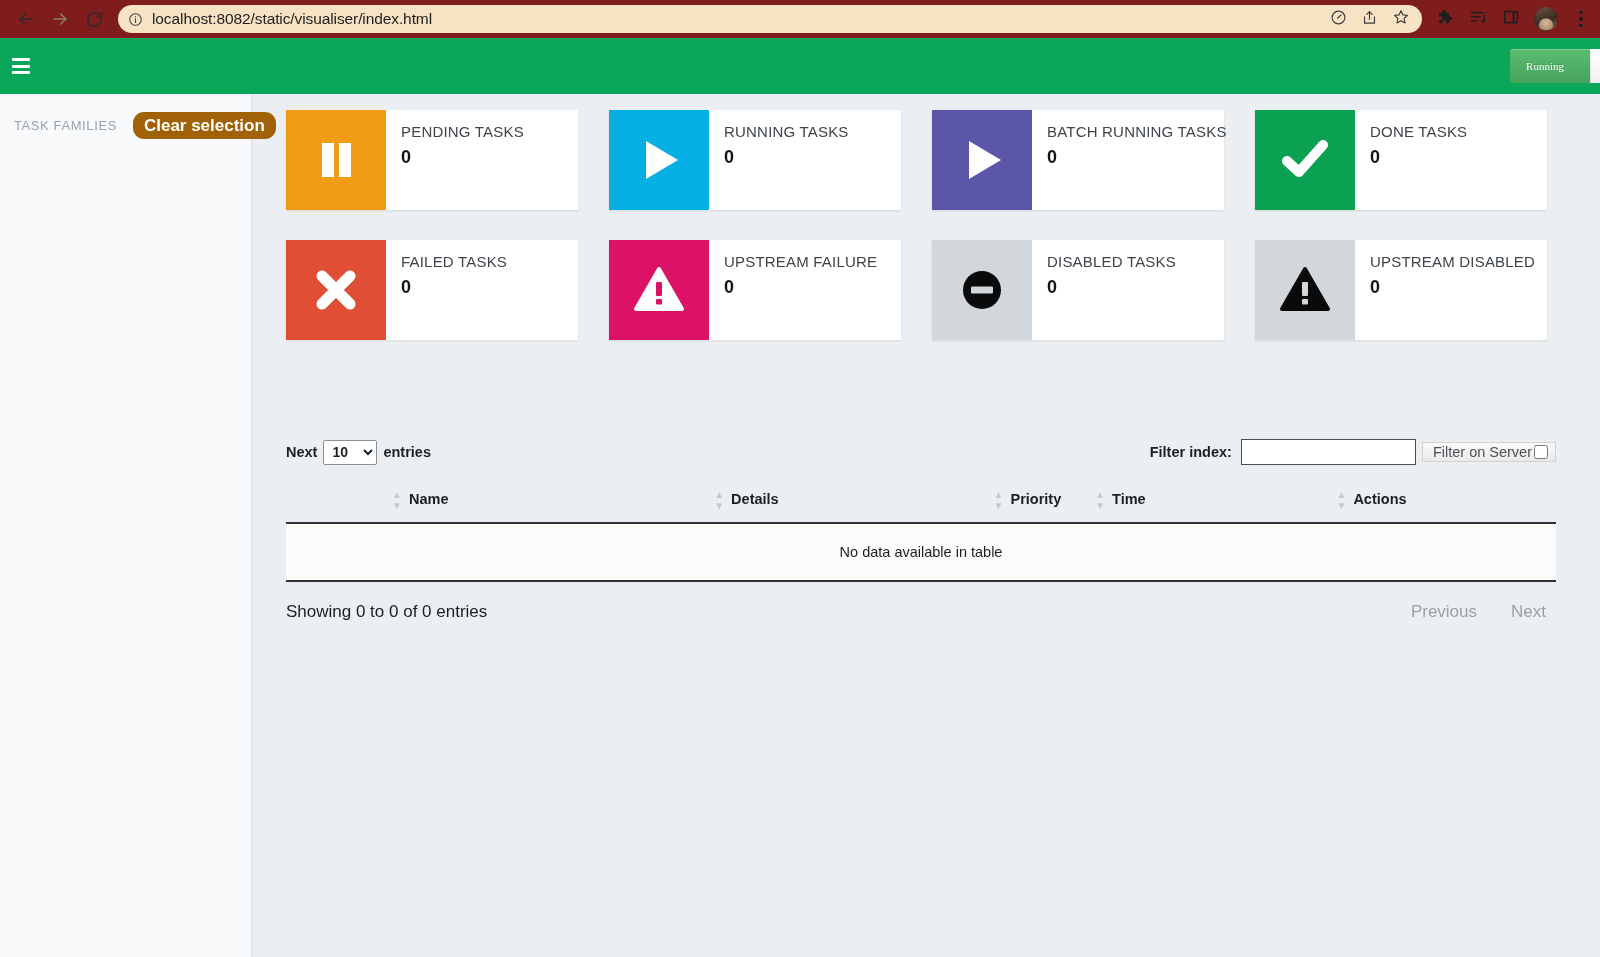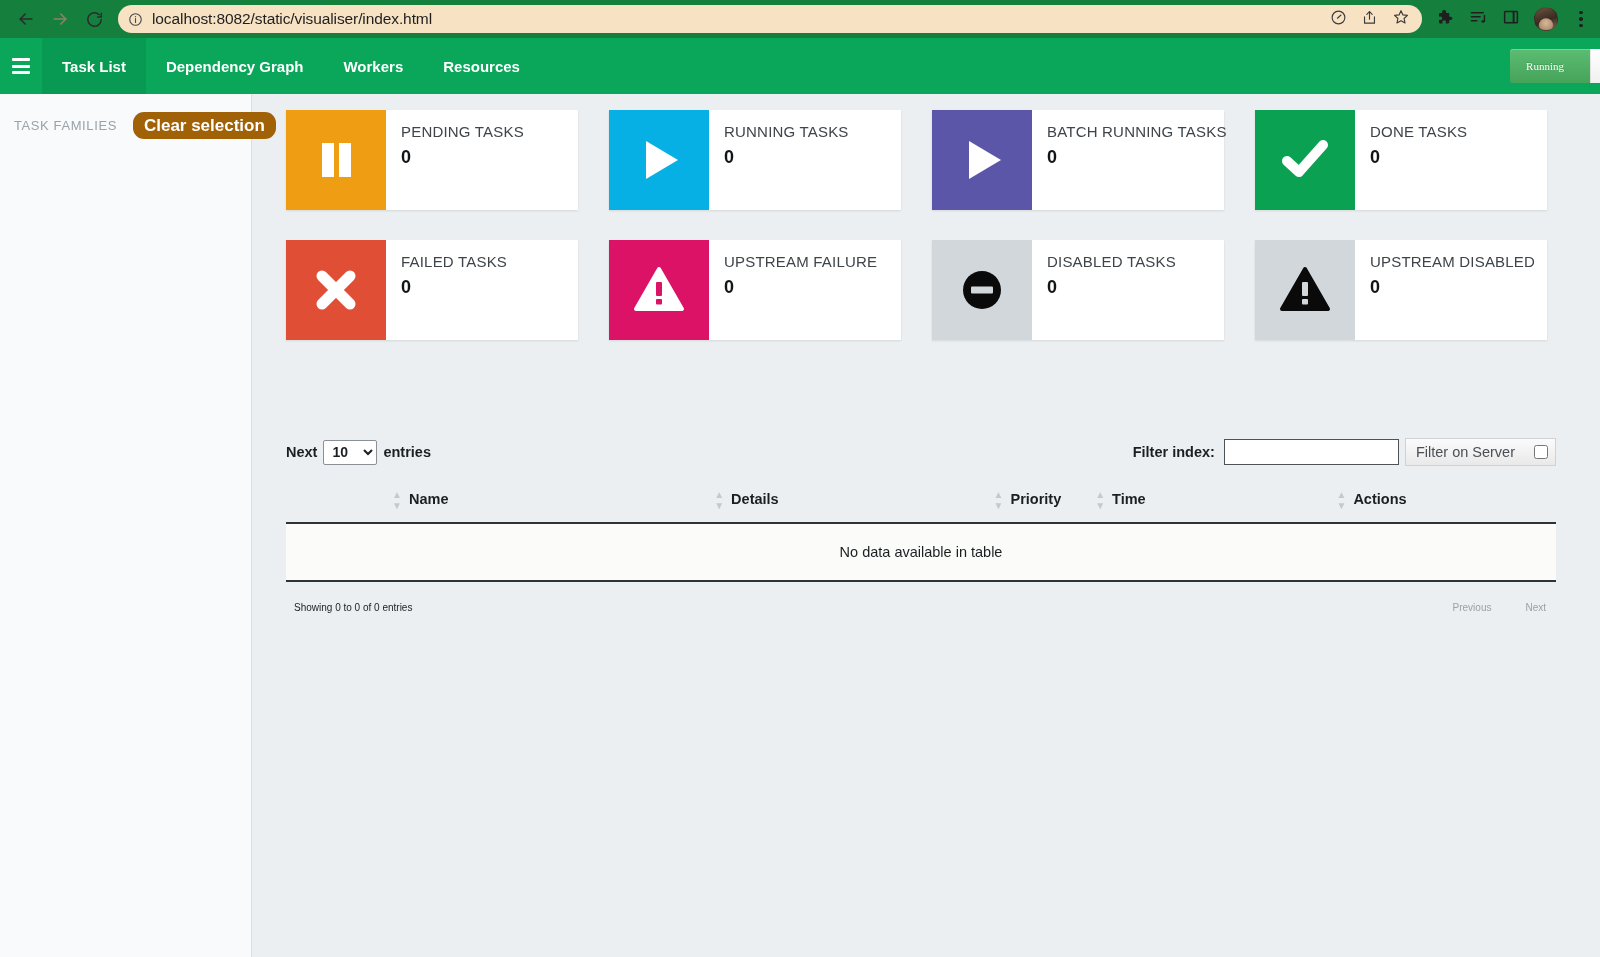--- a/index.html
+++ b/index.html
@@ -7,21 +7,21 @@
     margin: 0; padding: 0;
     width: 1600px; height: 957px;
     overflow: hidden;
     font-family: "Liberation Sans", sans-serif;
     background: #ffffff;
   }
 
   
   .browser-bar {
     height: 38px;
-    background: #15803d;
+    background: #7f1d1d;
     display: flex;
     align-items: center;
     padding: 0 10px;
     gap: 2px;
     position: relative;
   }
   .nav-btn {
     width: 32px; height: 32px;
     display: flex; align-items: center; justify-content: center;
     border-radius: 50%;
@@ -239,24 +239,24 @@
   .filter-input {
     width: 175px; height: 26px;
     border: 1.5px solid #4c5256;
     background: #ffffff;
     font-family: "Liberation Sans", sans-serif;
     font-size: 14px;
     padding: 0 5px;
     outline: none;
   }
   .server-filter {
-    display:flex; align-items:center; gap:19px;
+    display:flex; align-items:center; gap:2px;
     background: linear-gradient(to bottom,#fbfbfb,#e9e9e9);
     border: 1px solid #cfd3d6;
-    height: 28px;
+    height: 20px;
     padding: 0 7px 0 10px;
     margin-left: 6px;
     white-space: nowrap;
   }
   .server-filter span { font-size: 14.5px; color:#4a5055; }
   .server-filter input[type=checkbox] { width:14px;height:14px;margin:0; }
 
   table.dt {
     width: 100%;
     border-collapse: collapse;
@@ -288,22 +288,21 @@
     text-align: center;
     font-size: 14.5px;
     color: #1b1f22;
     padding: 20px 8px;
     background: #fbfbfa;
     border-bottom: 2px solid #2f3337;
   }
   .table-footer {
     display: flex; align-items:center; justify-content: space-between;
     margin-top: 20px;
-    font-size: 10px;
-    margin-left: 8px;
+    font-size: 17px;
   }
   .dt-info { color:#1b1f22; }
   .dt-paging { display:flex; gap: 34px; padding-right: 10px; text-align: right;}
   .dt-paging span { color:#9aa1a7; cursor: default;}
 </style>
 </head>
 <body>
 
 <div class="browser-bar">
   <div class="nav-btn">
@@ -387,26 +386,20 @@
 </div>
 
 <div class="luigi-nav">
   <div class="nav-toggle">
     <span class="hamburger">
         <i></i>
         <i></i>
         <i></i>
       </span>
   </div>
-  <div class="nav-links">
-    <a class="nav-link active">Task List</a>
-    <a class="nav-link">Dependency Graph</a>
-    <a class="nav-link">Workers</a>
-    <a class="nav-link">Resources</a>
-  </div>
   <div class="nav-right">
     <div class="toggle-switch">
       <span class="toggle-label">Running</span>
       <span class="toggle-knob"></span>
     </div>
   </div>
 </div>
 
 <div class="page">
 

